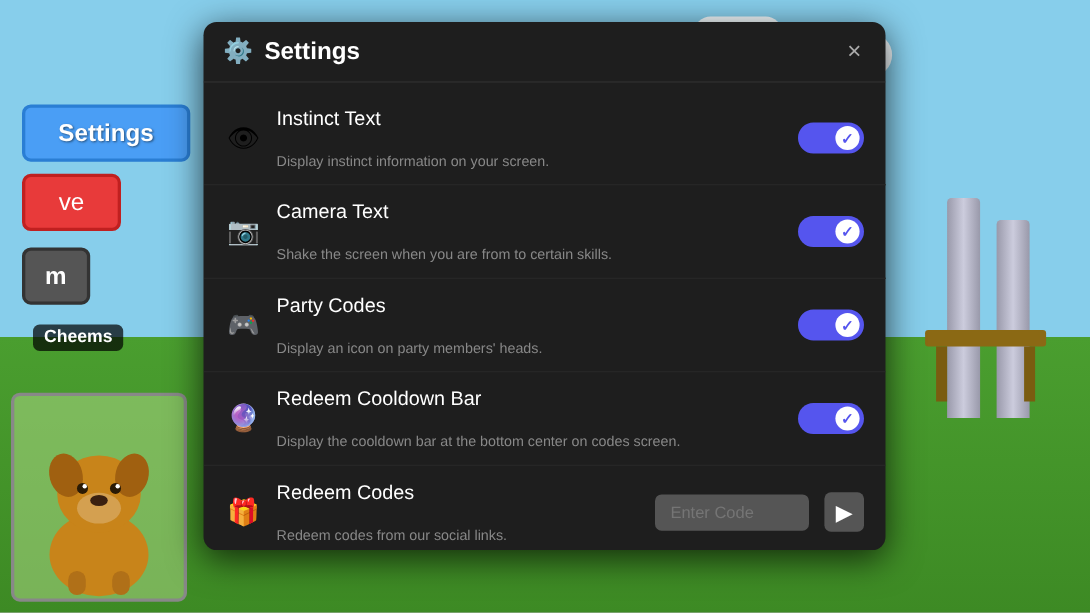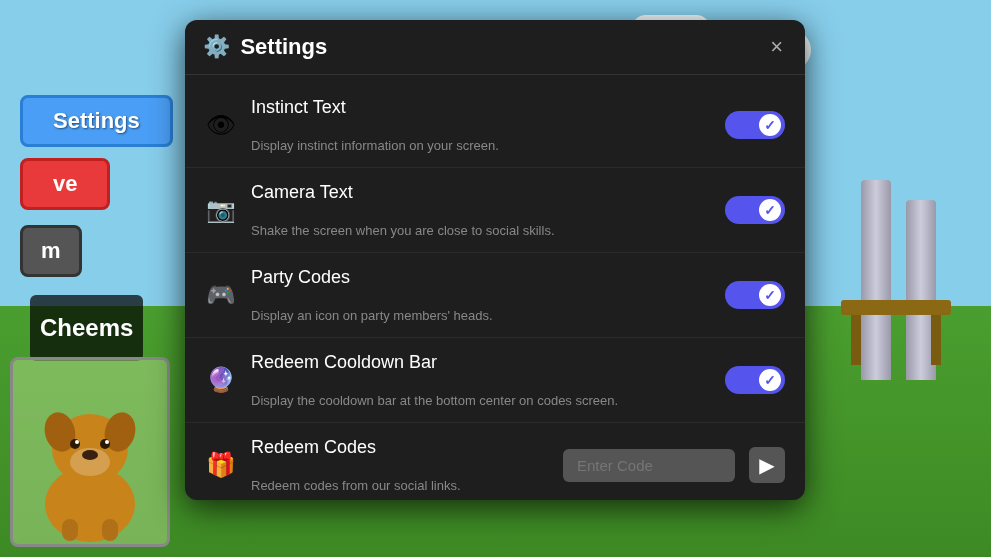--- a/index.html
+++ b/index.html
@@ -53,21 +53,21 @@
 
     .red-btn {
       position: absolute;
       top: 158px;
       left: 20px;
       background: #e83a3a;
       border: 3px solid #c02020;
       border-radius: 8px;
       padding: 10px 30px;
       font-size: 22px;
-      font-weight: bold;
+      font-weight: normal;
       color: white;
       width: 90px;
       cursor: pointer;
     }
 
     .m-btn {
       position: absolute;
       top: 225px;
       left: 20px;
       background: #555;
@@ -79,24 +79,24 @@
       color: white;
       cursor: pointer;
     }
 
     .cheems-label {
       position: absolute;
       top: 295px;
       left: 30px;
       background: rgba(0,0,0,0.7);
       color: white;
-      font-size: 24px;
+      font-size: 16px;
       font-weight: bold;
       border-radius: 6px;
-      padding: 19px 10px;
+      padding: 3px 10px;
     }
 
     .dog-box {
       position: absolute;
       bottom: 10px;
       left: 10px;
       width: 160px;
       height: 190px;
       background: rgba(180, 220, 140, 0.5);
       border: 3px solid #888;
@@ -251,21 +251,21 @@
       gap: 14px;
     }
 
     .code-input {
       background: #555;
       border: none;
       border-radius: 6px;
       color: #ddd;
       font-size: 15px;
       padding: 8px 14px;
-      width: 172px;
+      width: 140px;
     }
 
     .code-submit {
       background: #555;
       border: none;
       border-radius: 6px;
       color: white;
       font-size: 20px;
       width: 36px;
       height: 36px;
@@ -362,21 +362,21 @@
               <span class="toggle-check">✓</span>
             </div>
           </div>
         </div>
       </div>
 
       <div class="setting-row">
         <span class="setting-icon">📷</span>
         <div class="setting-info">
           <div class="setting-name">Camera Text</div>
-          <div class="setting-desc">Shake the screen when you are close to social skills.</div>
+          <div class="setting-desc">Shake the screen when you are from to certain skills.</div>
         </div>
         <div class="toggle">
           <div class="toggle-track on">
             <div class="toggle-knob">
               <span class="toggle-check">✓</span>
             </div>
           </div>
         </div>
       </div>
 

